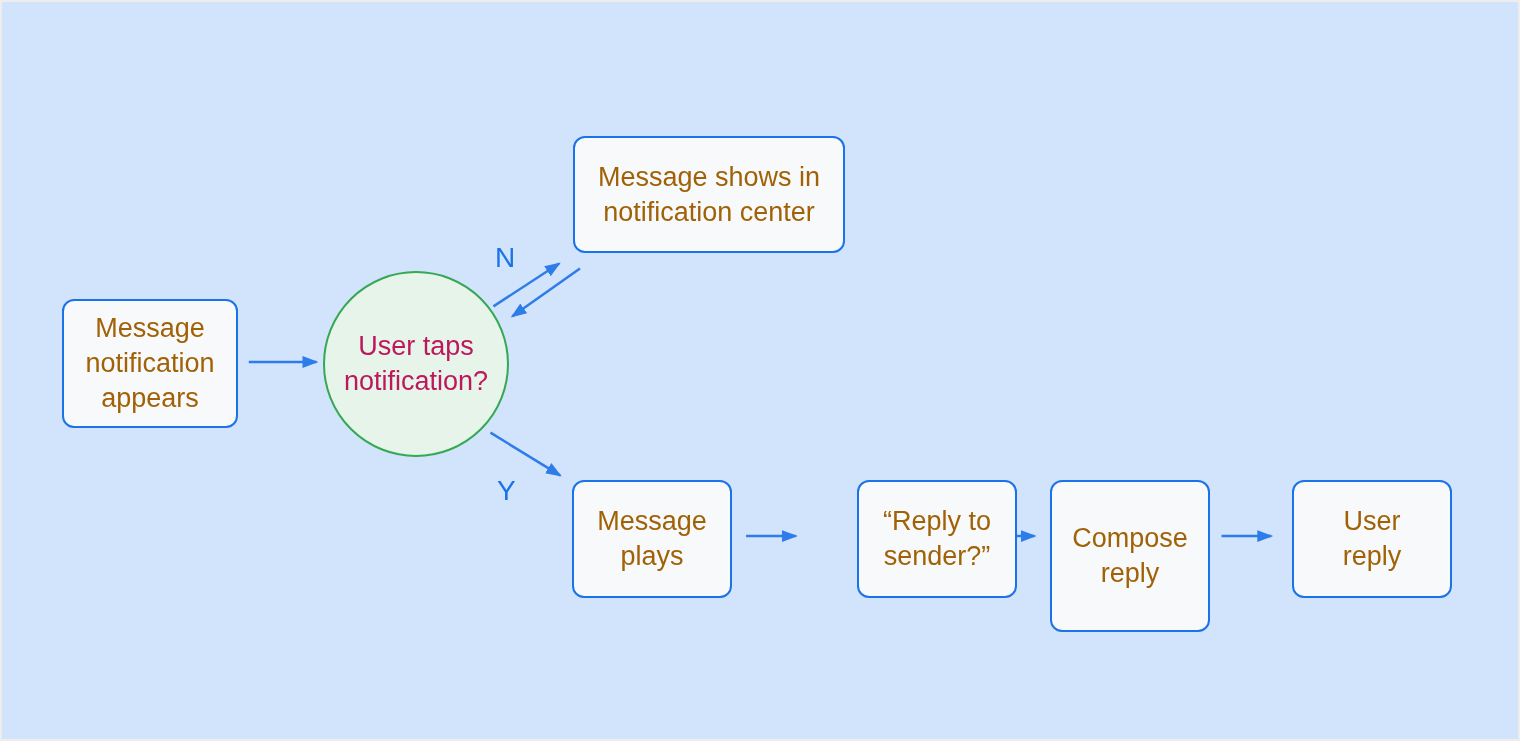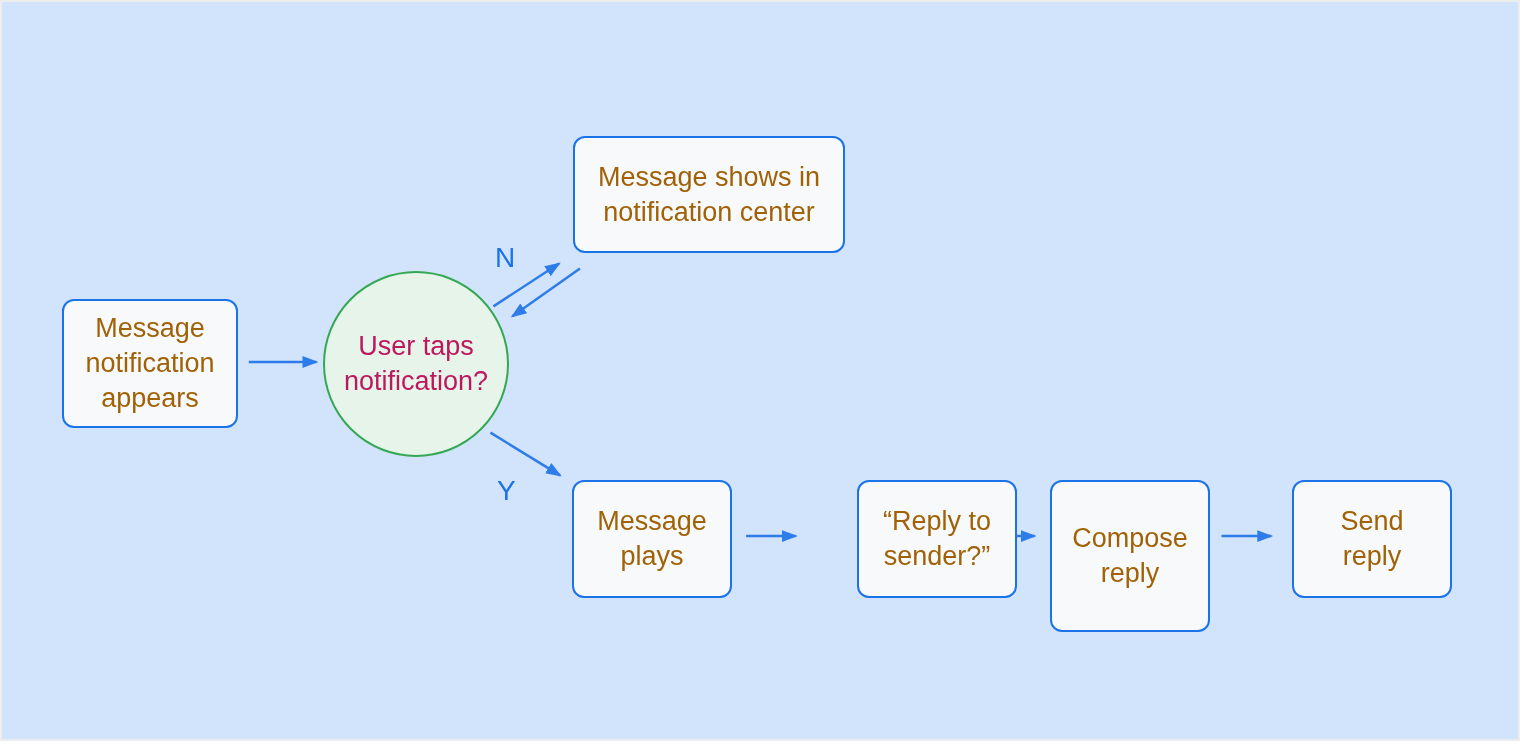--- a/index.html
+++ b/index.html
@@ -102,21 +102,21 @@
     <span>“Reply to
 sender?”</span>
   </div>
 
   <div class="node box" id="node-compose-reply">
     <span>Compose
 reply</span>
   </div>
 
   <div class="node box" id="node-send-reply">
-    <span>Send
+    <span>User
 reply</span>
   </div>
 
   <div class="branch-label" id="label-no">N</div>
 
   <div class="branch-label" id="label-yes">Y</div>
 
 </div>
 
 </body></html>

